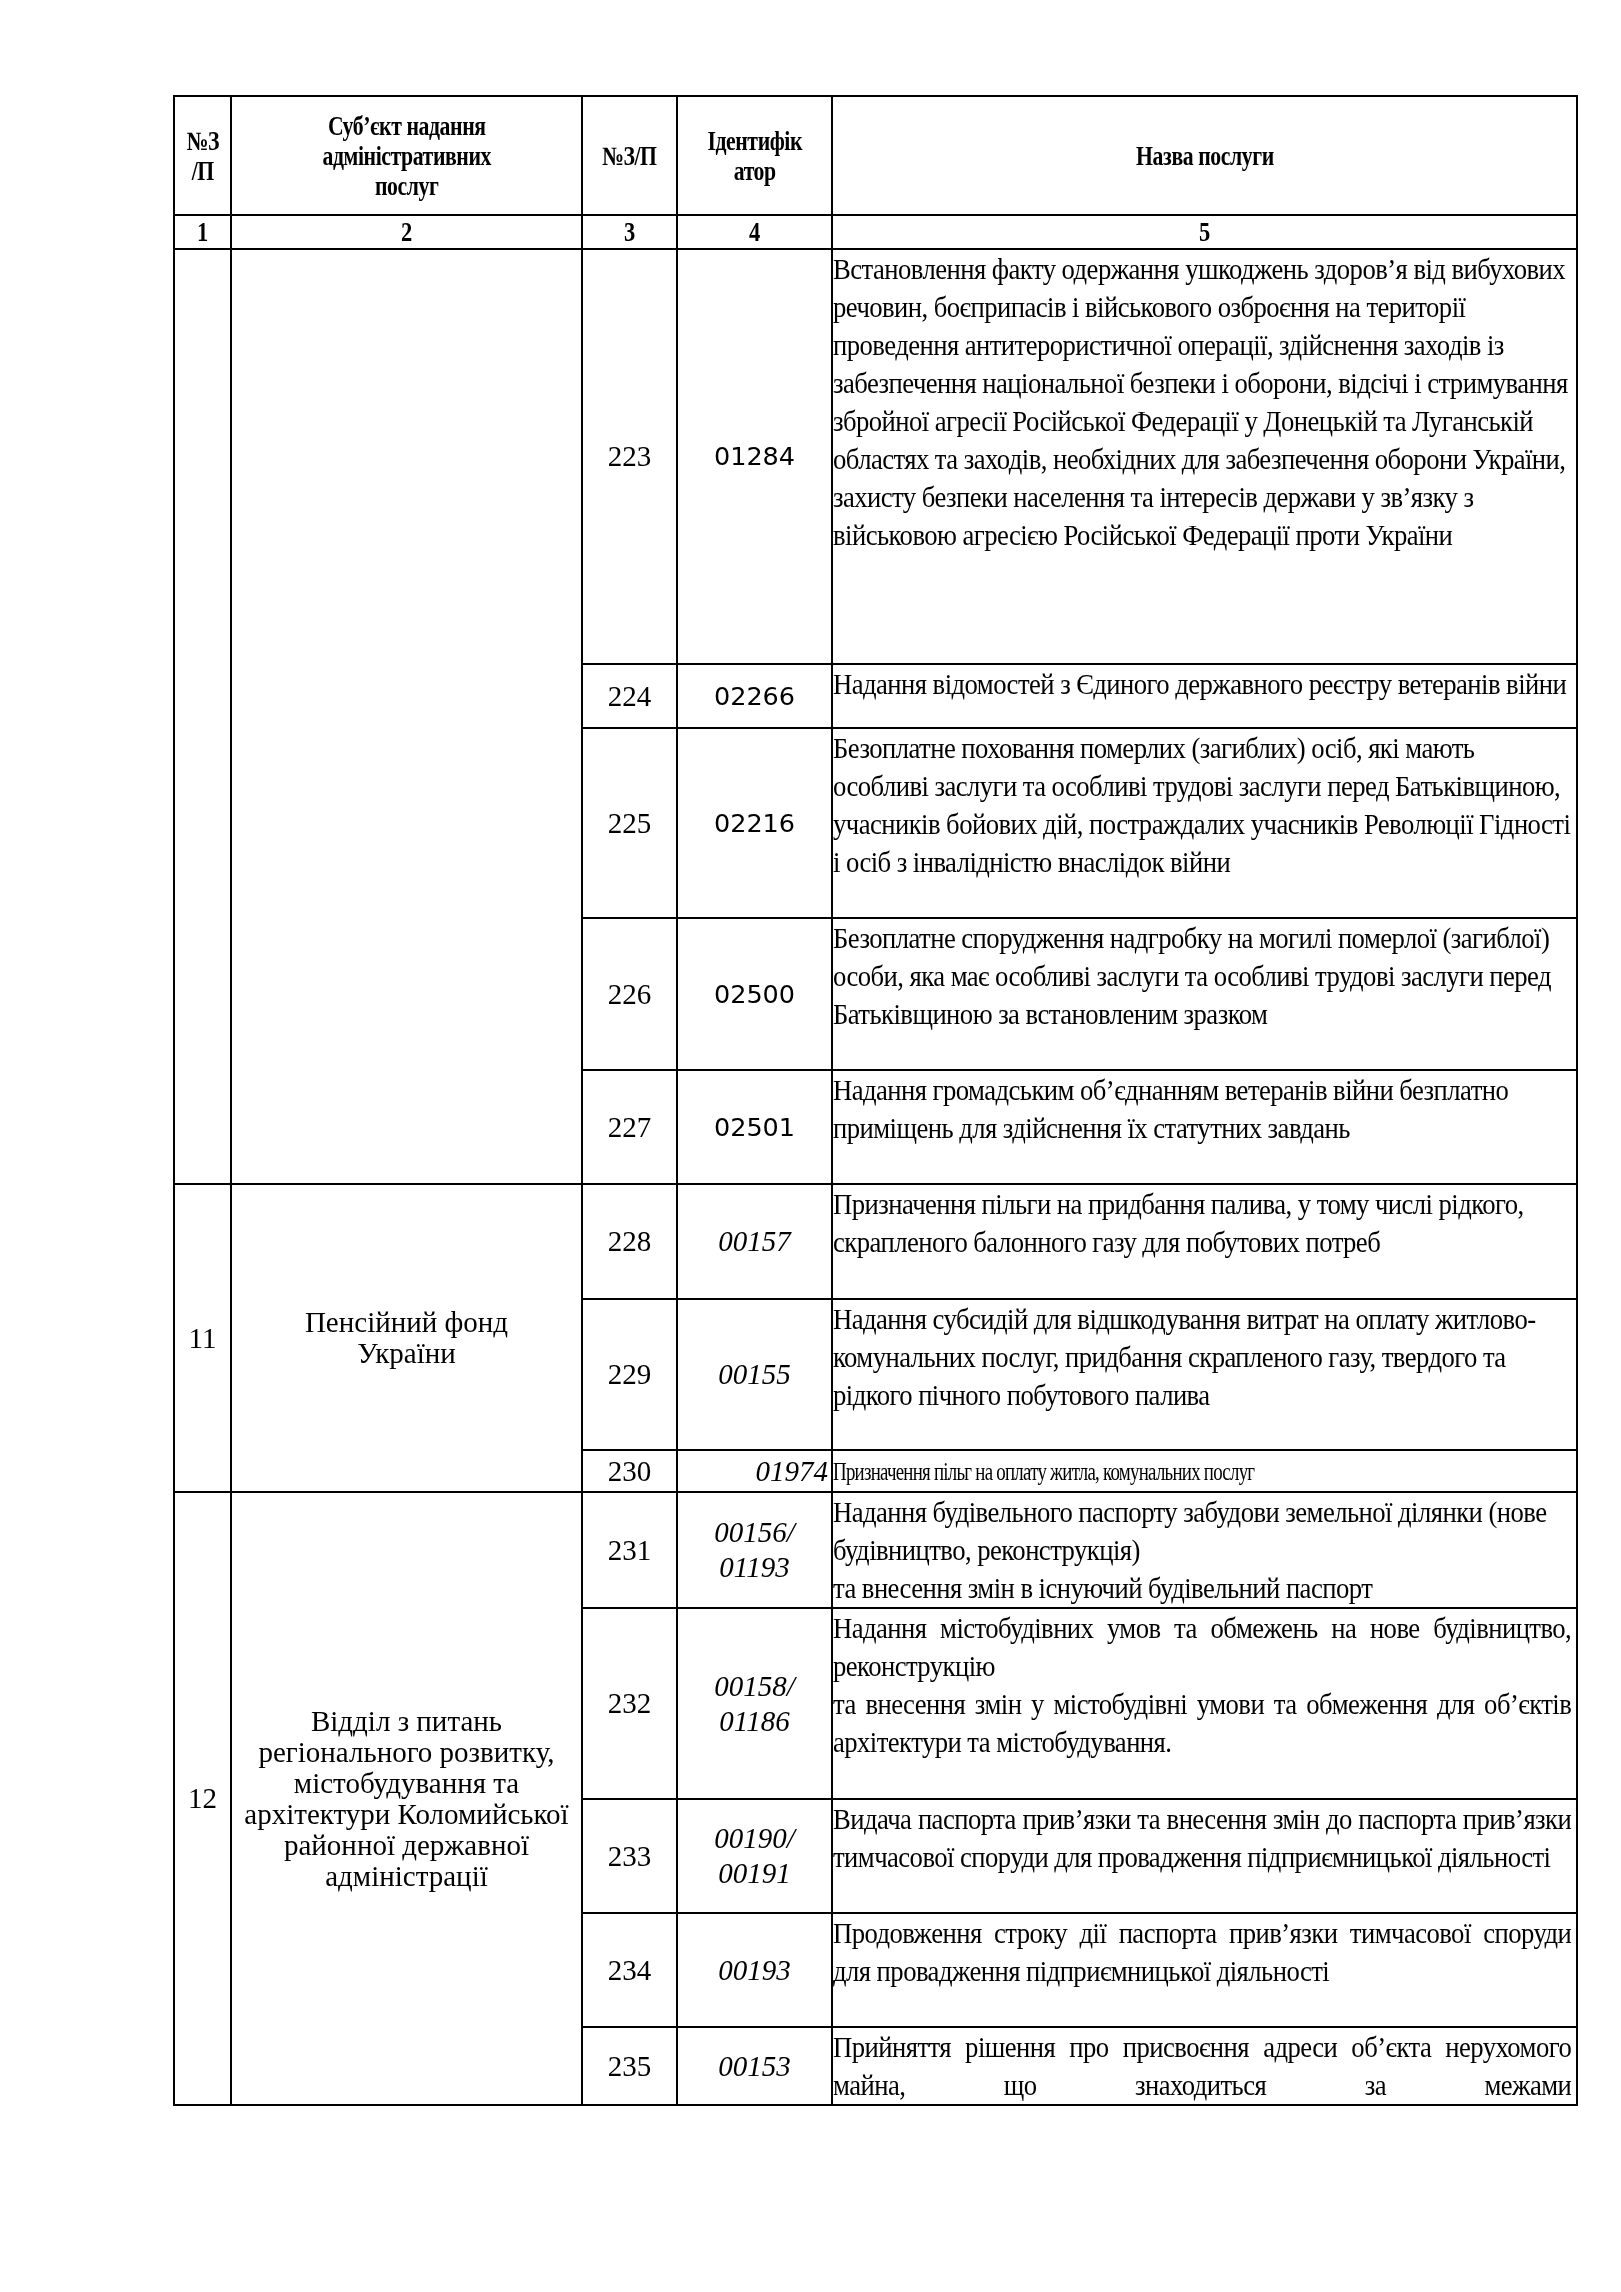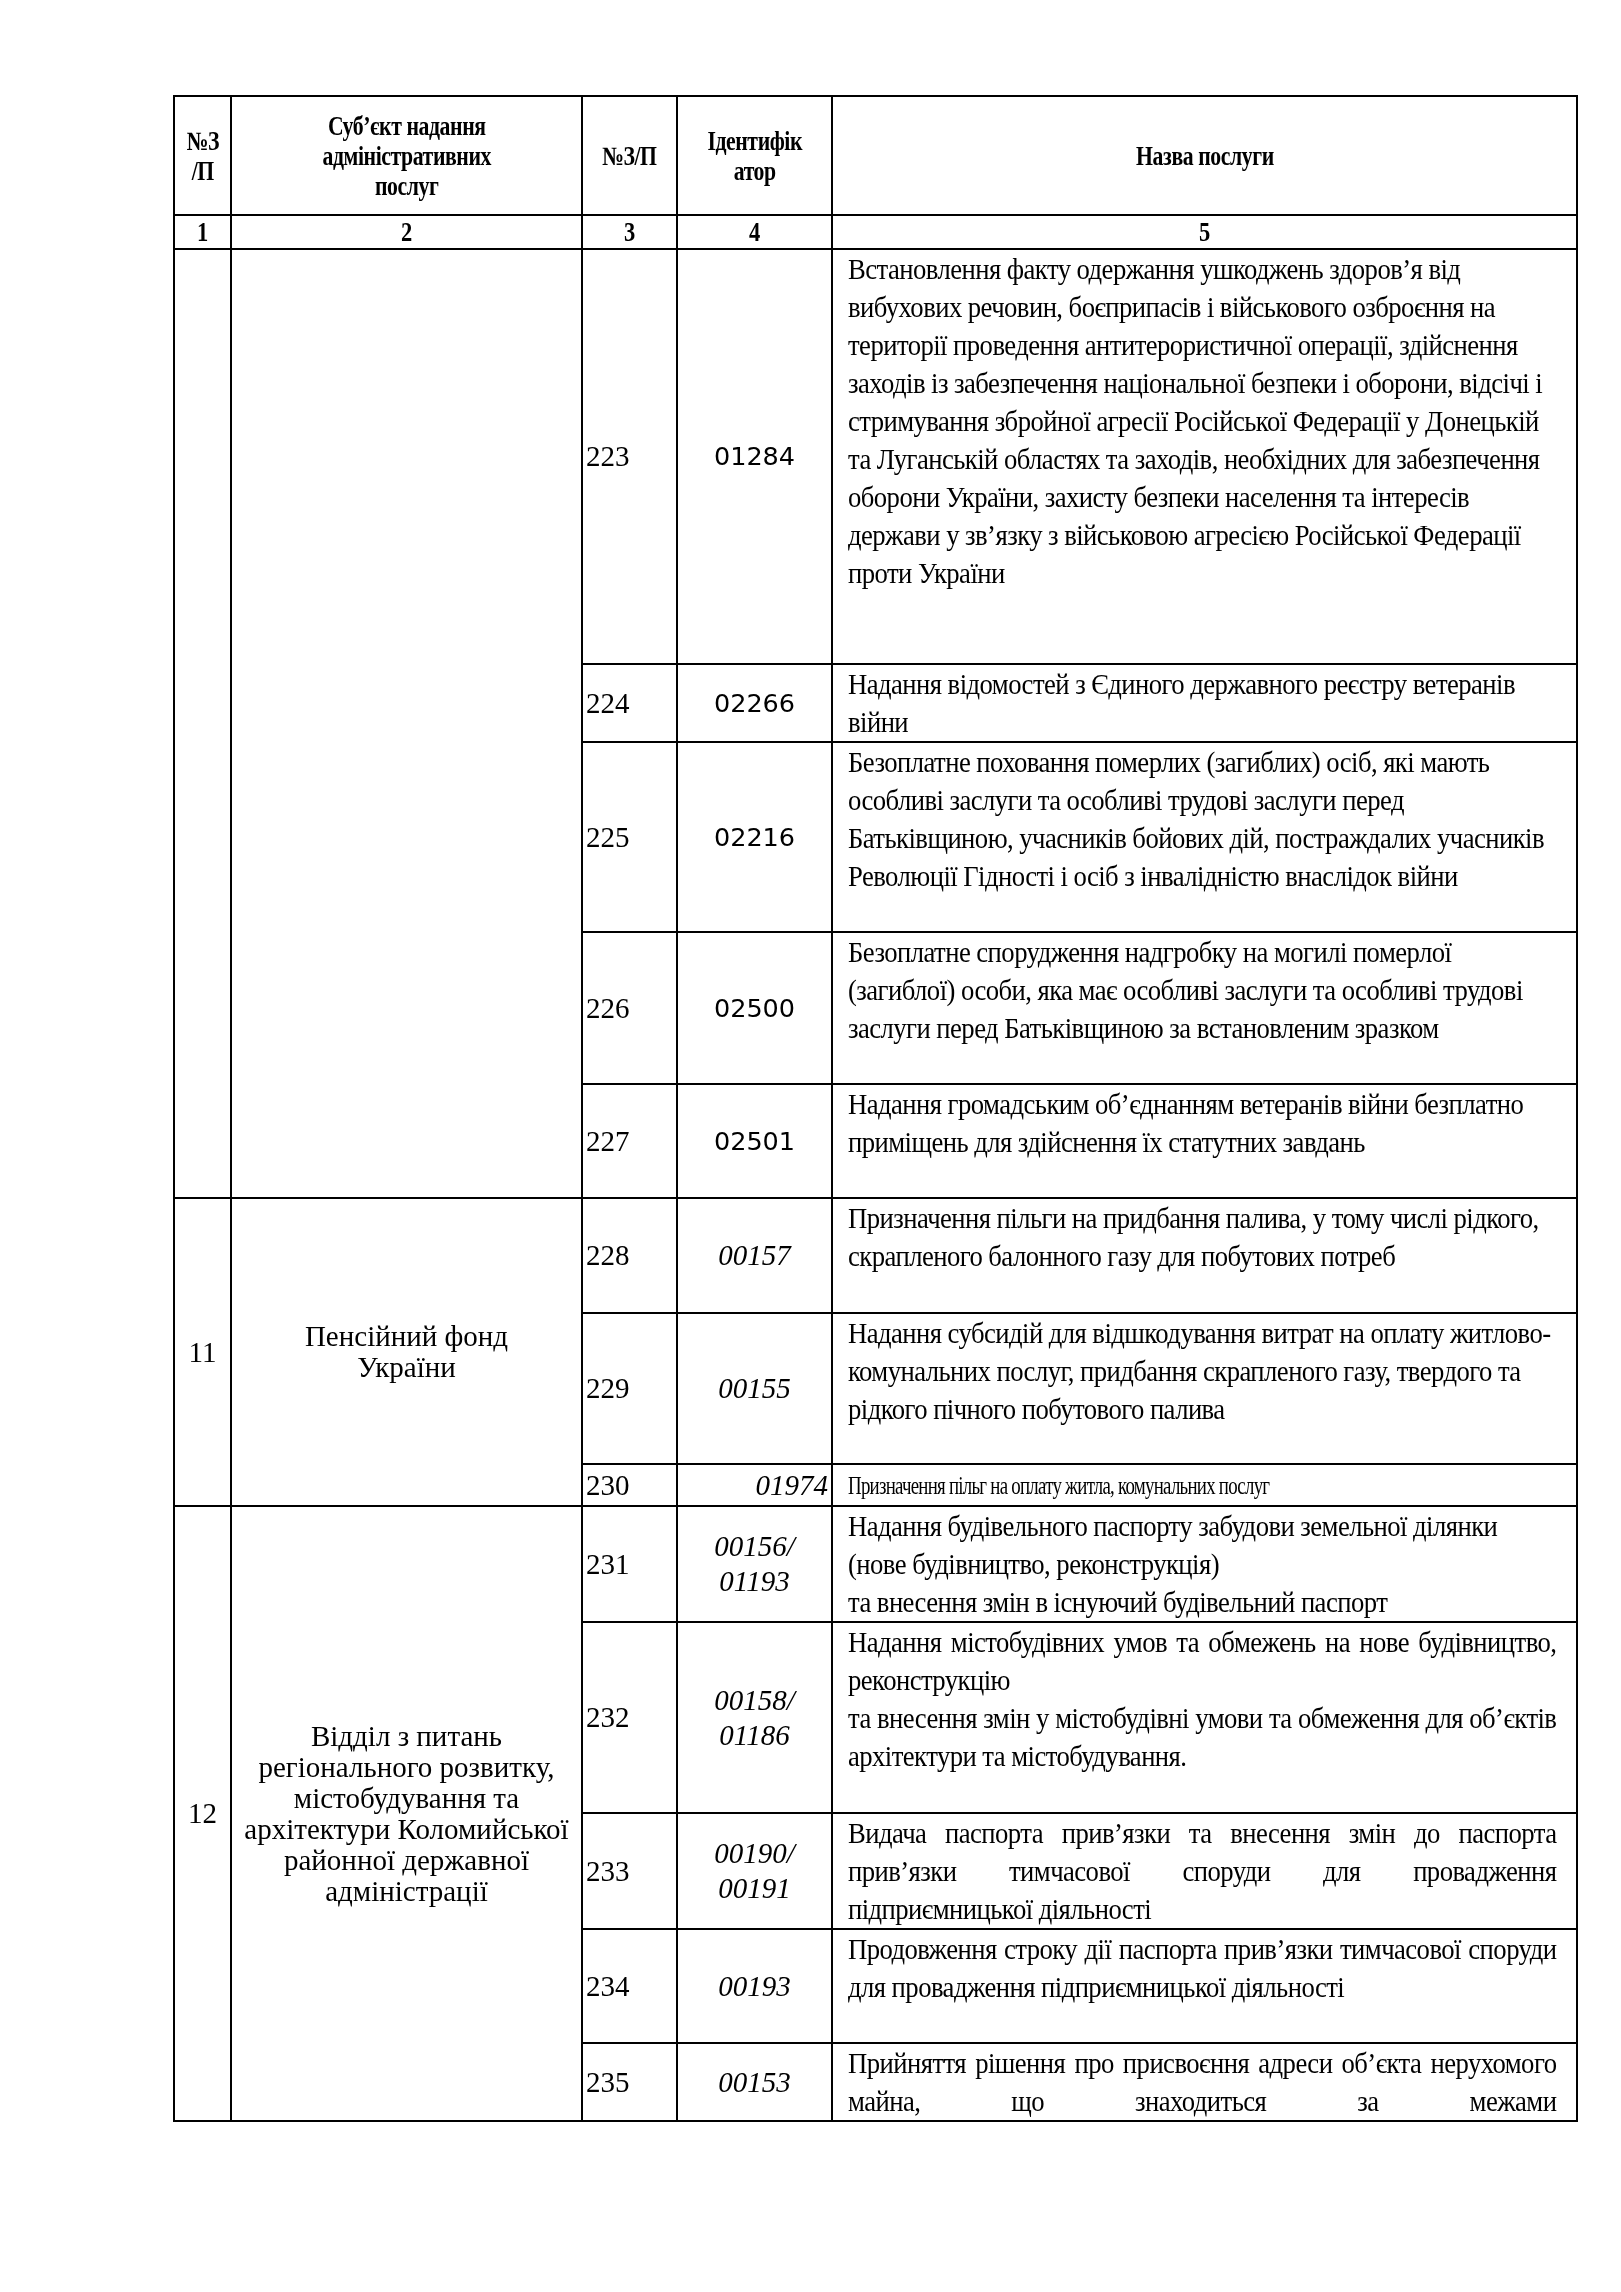--- a/index.html
+++ b/index.html
@@ -24,27 +24,27 @@
       line-height: 30px;
       text-align: center;
       letter-spacing: -0.5px;
       transform-origin: center;
     }
     th .cond { display: inline-block; transform: scaleX(0.82); }
     .idx td { font-weight: bold; font-size: 26.5px; text-align: center; height: 32px; line-height: 29px; }
     .idx td .cond { display: inline-block; transform: scaleX(0.85); }
     .group-no { text-align: center; font-size: 29px; }
     .subject { text-align: center; font-size: 29px; line-height: 31px; }
-    .num { text-align: left; font-size: 29px; }
+    .num { text-align: center; font-size: 29px; }
     .ident { text-align: center; font-size: 25.5px; line-height: 31px; font-family: "DejaVu Sans", "Liberation Sans", sans-serif; }
     .ident.serif { font-family: "Liberation Serif", "DejaVu Serif", serif; font-size: 29px; line-height: 35px; font-style: italic; }
     .svc {
       font-size: 29px;
       line-height: 38px;
-      padding: 0 15px !important;
+      padding: 0 0 !important;
       vertical-align: top !important;
       text-align: left;
       letter-spacing: -0.6px;
     }
     .svc .txt { display: block; transform: scaleX(0.92); transform-origin: left top; width: 108%; }
     .svc.justify .txt { text-align: justify; text-align-last: left; }
     .svc.tiny { font-size: 25.5px; line-height: 33px; vertical-align: middle !important; margin-top: 22px; }
     .svc.tiny .txt { transform: scaleX(0.74); width: 135%; white-space: nowrap; letter-spacing: -1px; }
     .pre { white-space: pre-line; }
     .thick-top td { border-top-width: 3.9px; }

